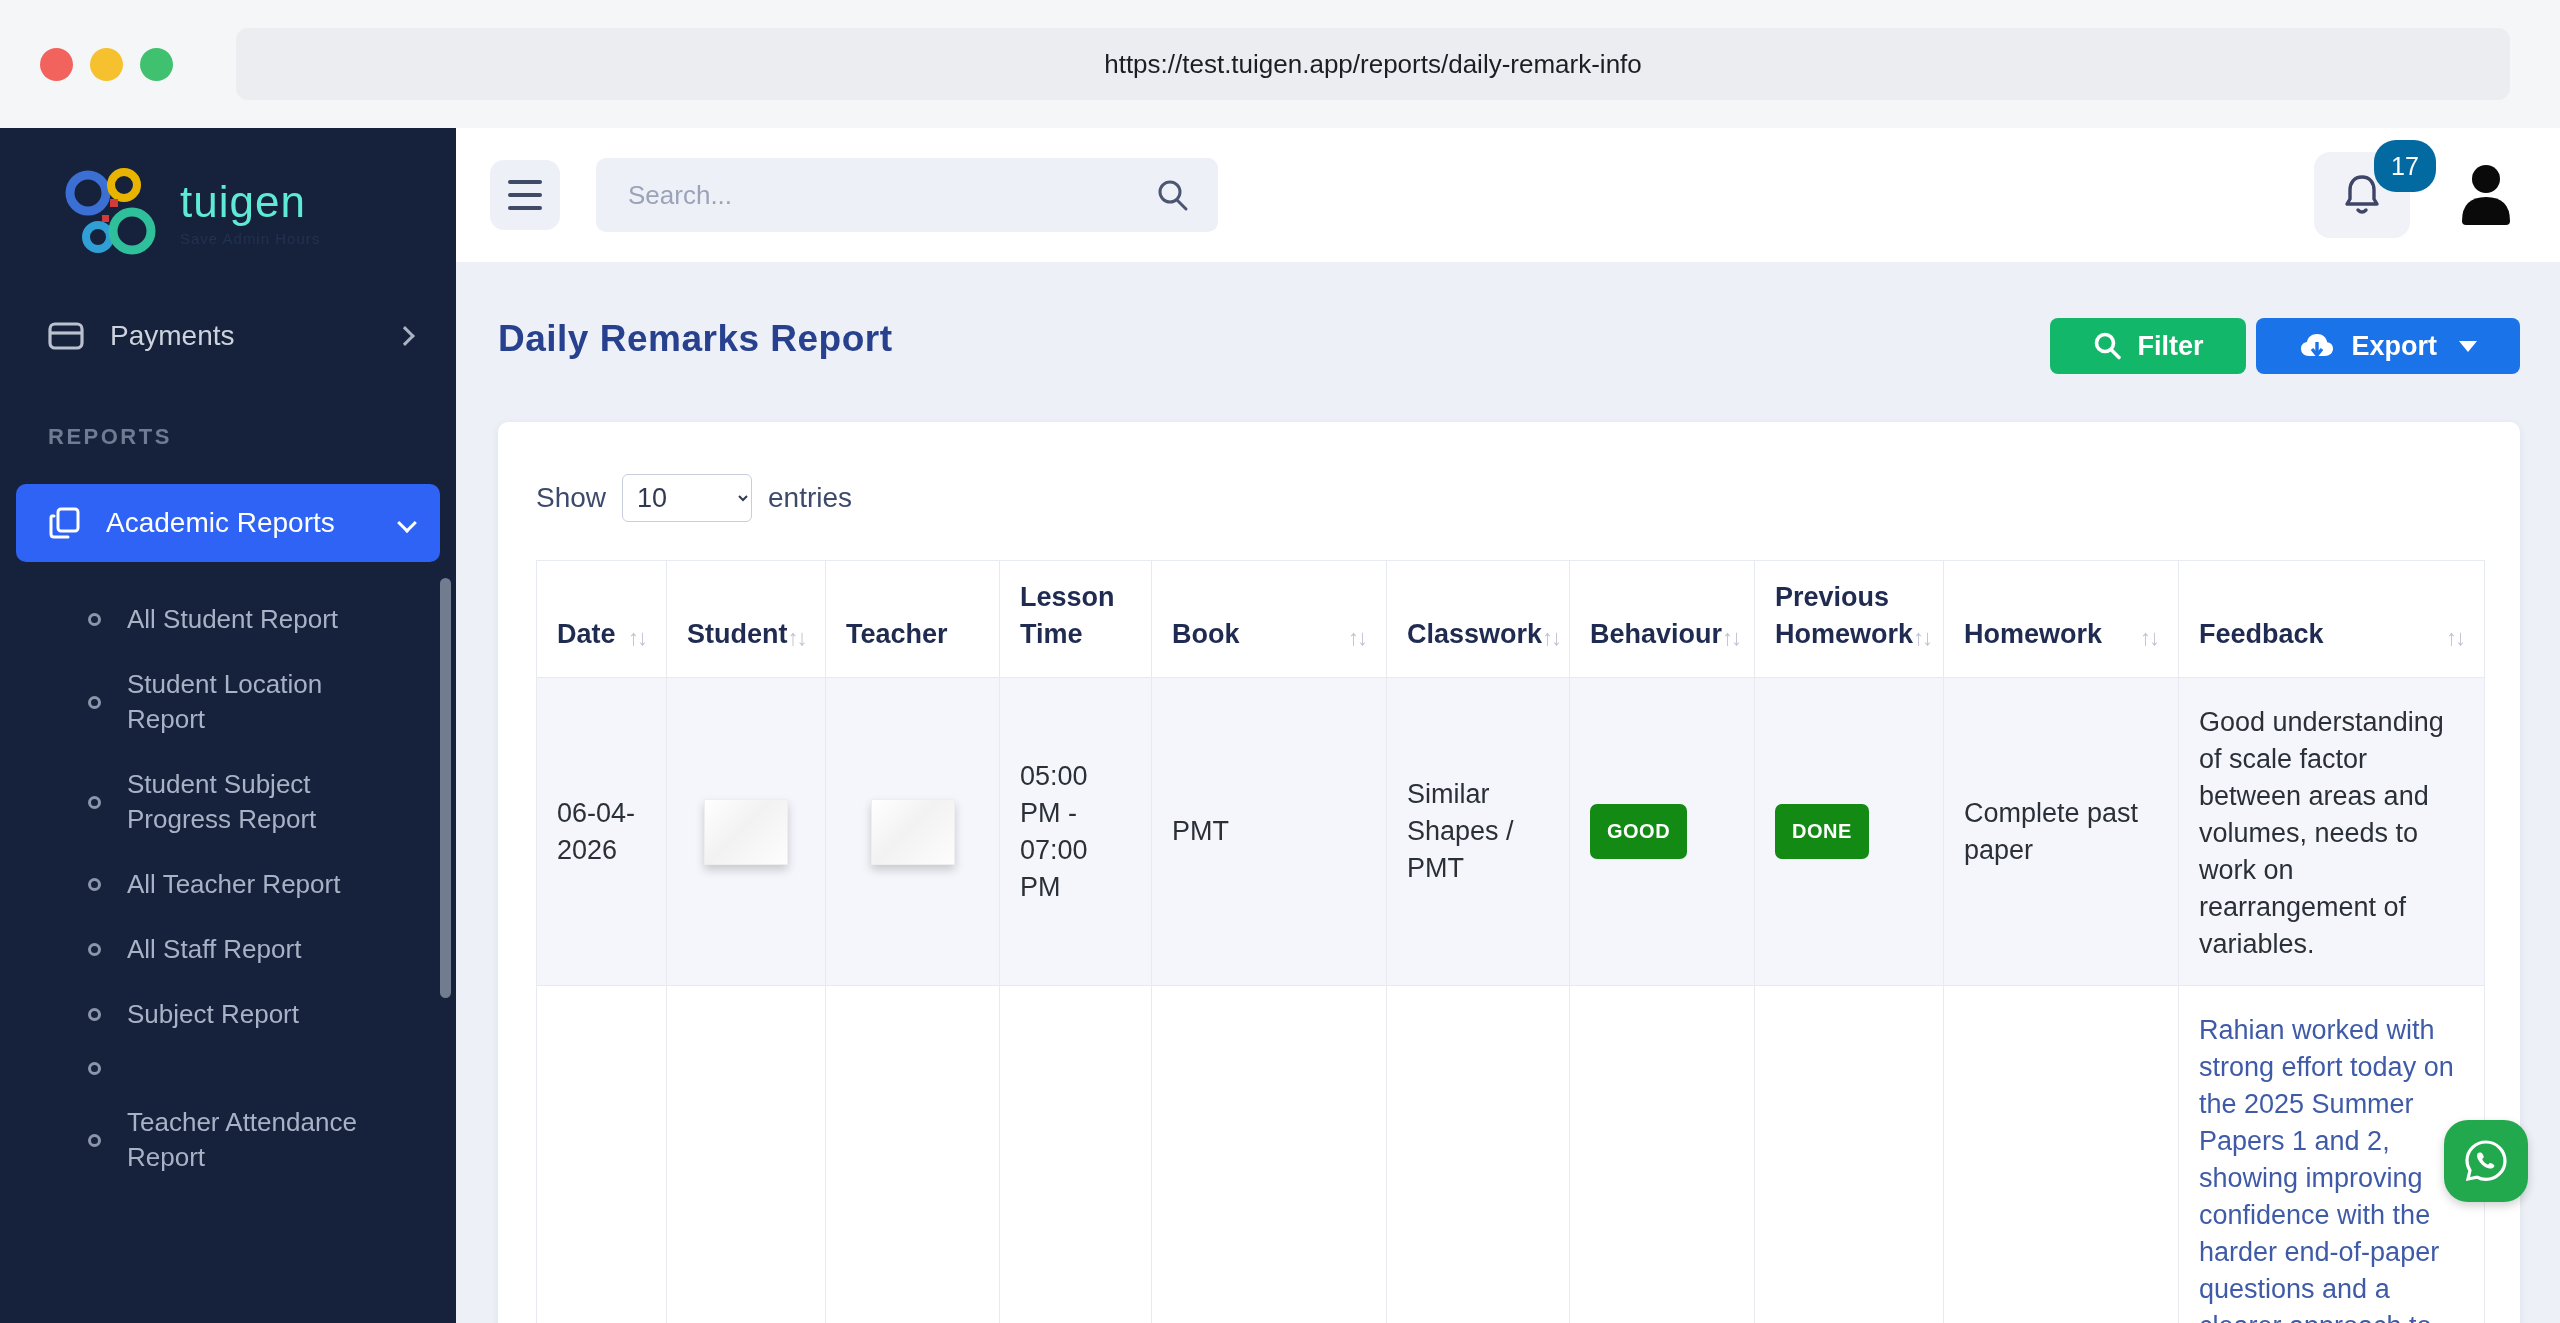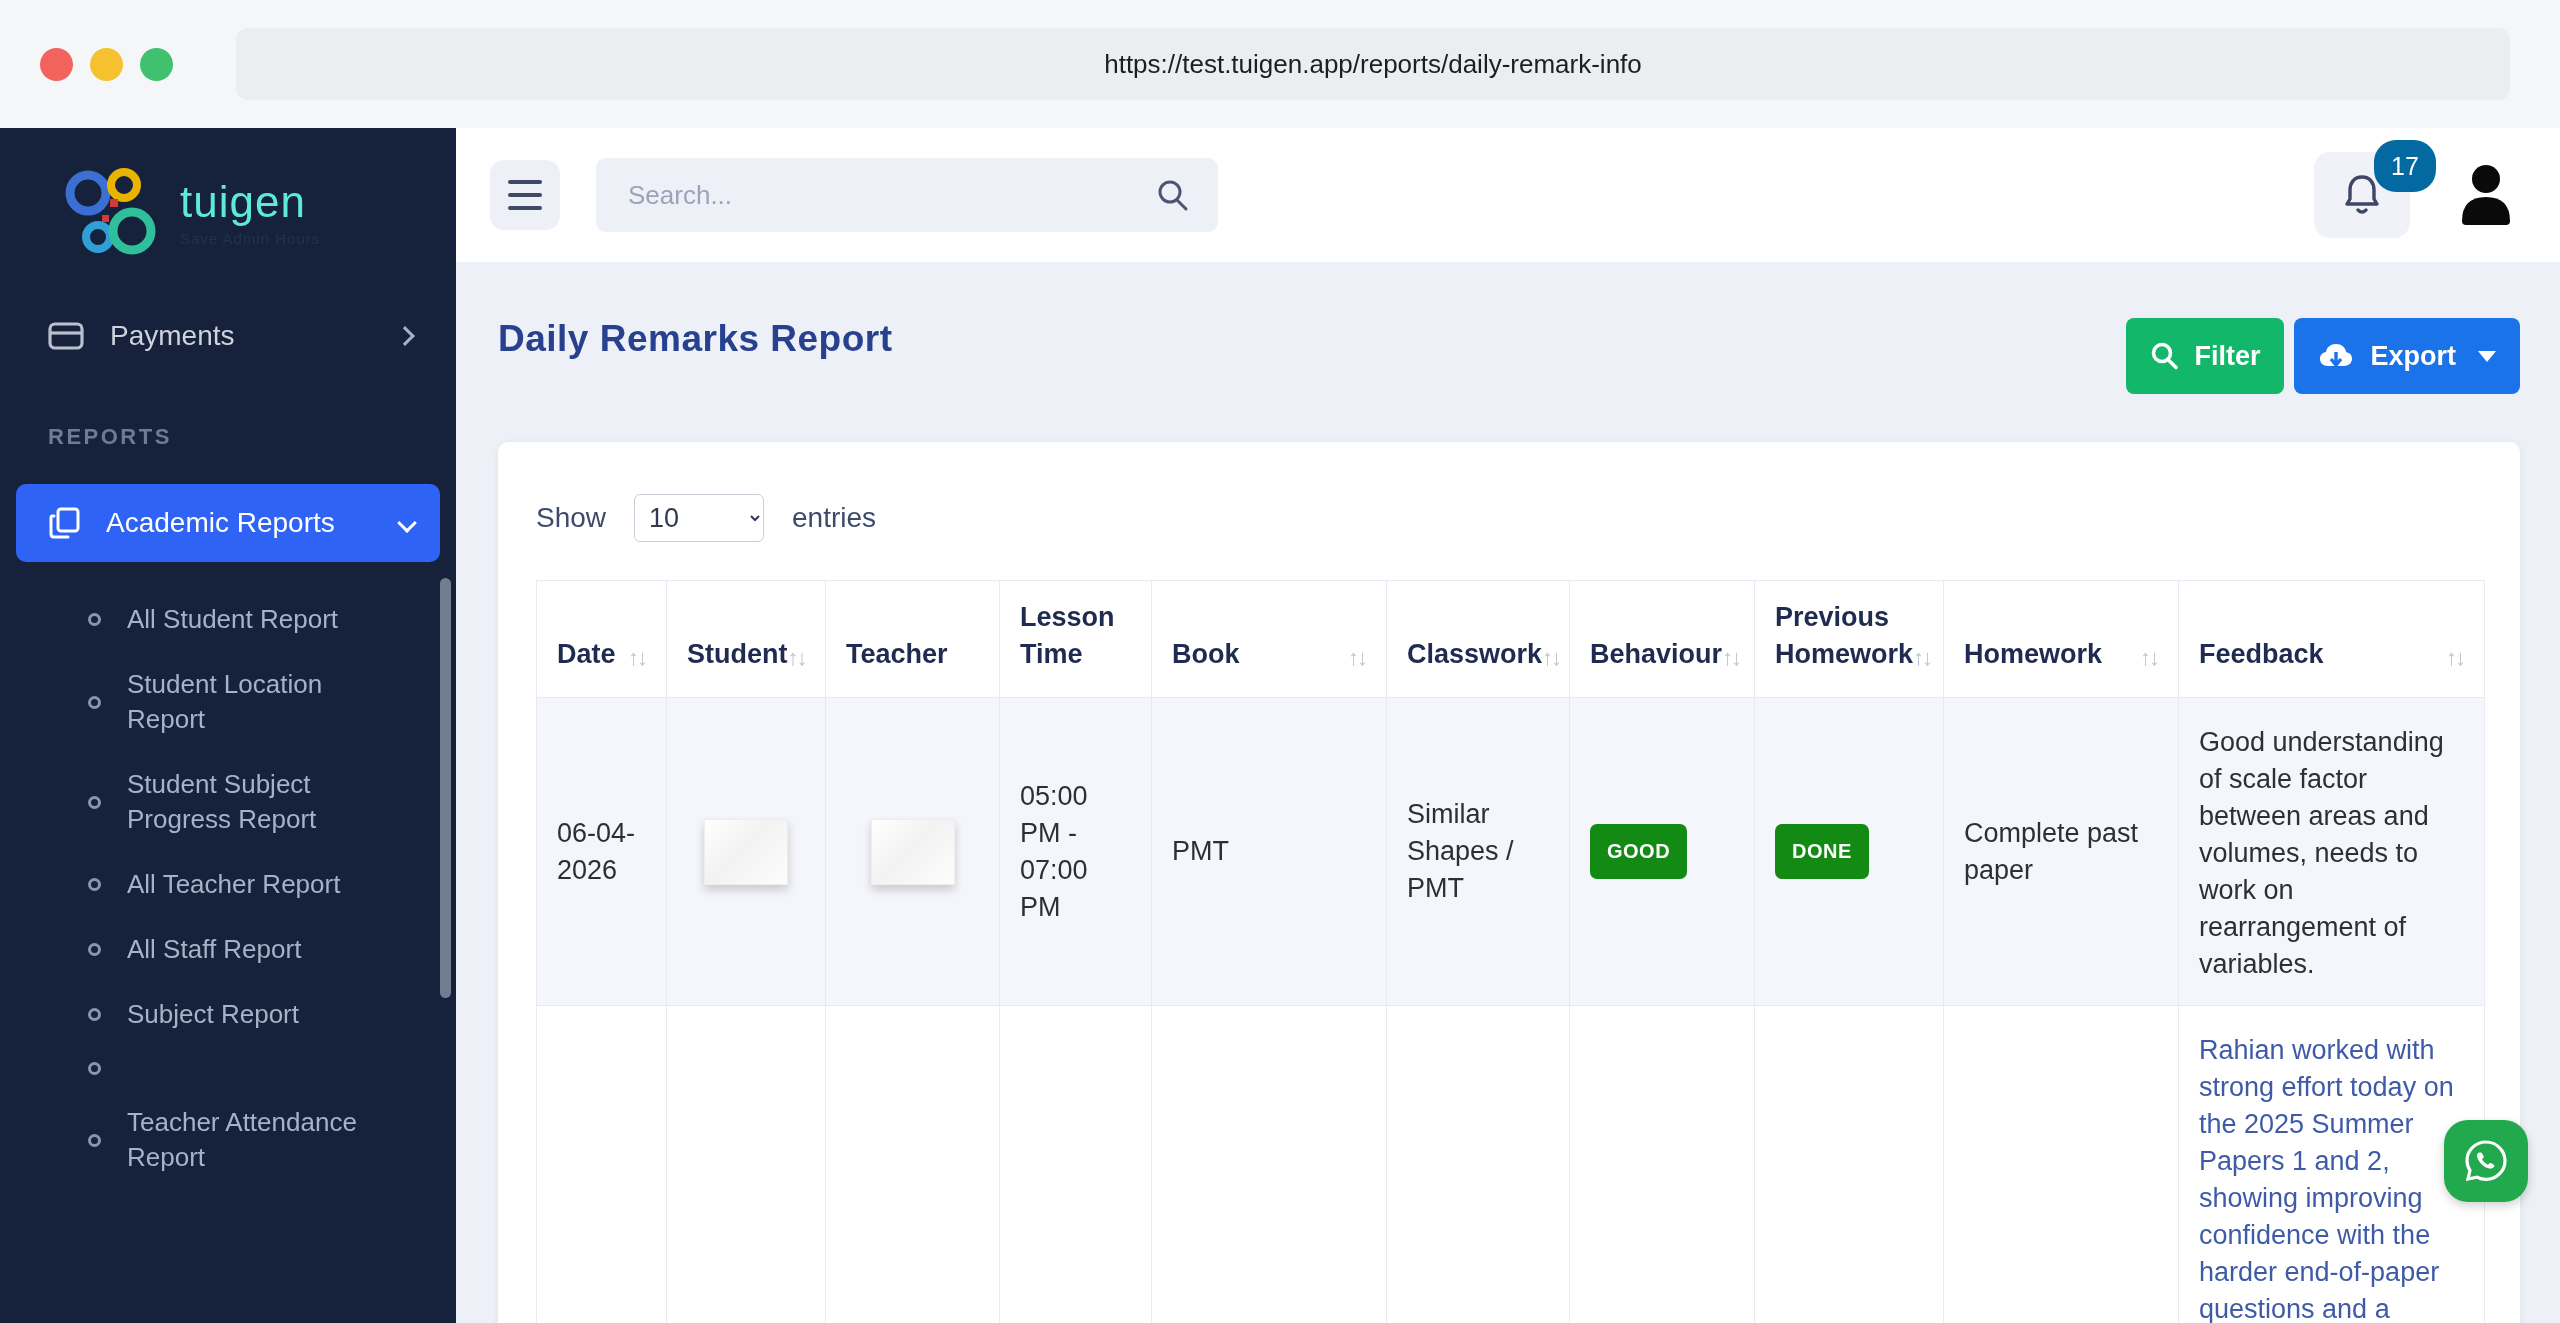--- a/index.html
+++ b/index.html
@@ -53,28 +53,28 @@
   .search-glyph { position:absolute; right:28px; top:20px; }
   .tb-spacer { flex:1; }
   .bell-tile { width:96px; height:86px; background:#f0f2f8; border-radius:16px; position:relative; display:flex; align-items:center; justify-content:center; cursor:pointer; }
   .badge { position:absolute; top:-12px; right:-26px; min-width:62px; height:52px; background:#0369a1; color:#fff; border-radius:22px; font-size:25px; font-weight:normal; display:flex; align-items:center; justify-content:center; padding:0 14px; }
   .avatar { margin-left:42px; cursor:pointer; }
 
   .content { flex:1; padding:56px 40px 0 42px; overflow:hidden; }
   .page-head { display:flex; align-items:flex-start; }
   .page-title { font-size:37px; font-weight:bold; color:#27418f; letter-spacing:0.5px; }
   .head-spacer { flex:1; }
-  .btn { height:76px; border:none; border-radius:8px; display:flex; align-items:center; color:#fff; font-size:27px; font-weight:bold; padding:0 24px; cursor:pointer; font-family:"Liberation Sans", sans-serif; }
+  .btn { height:56px; border:none; border-radius:8px; display:flex; align-items:center; color:#fff; font-size:27px; font-weight:bold; padding:0 43px; cursor:pointer; font-family:"Liberation Sans", sans-serif; }
   .btn-filter { background:#12b76a; gap:14px; }
   .btn-export { background:#1a73e8; gap:16px; margin-left:10px; }
   .caret { width:0; height:0; border-left:9px solid transparent; border-right:9px solid transparent; border-top:11px solid #fff; margin-left:6px; }
 
   .card { margin-top:48px; background:#ffffff; border-radius:10px; box-shadow:0 2px 8px rgba(25,42,70,0.07); padding:52px 38px 60px 38px; }
   .controls { display:flex; align-items:center; font-size:28px; color:#3d4a6b; }
-  .page-size { margin:0 28px; width:130px; height:48px; border:1px solid #c9cedb; border-radius:6px; font-size:27px; color:#30394f; padding:0 10px; background:#fff; font-family:"Liberation Sans", sans-serif; }
+  .page-size { margin:0 16px; width:130px; height:48px; border:1px solid #c9cedb; border-radius:6px; font-size:27px; color:#30394f; padding:0 10px; background:#fff; font-family:"Liberation Sans", sans-serif; }
 
   table.report { margin-top:38px; border-collapse:collapse; table-layout:fixed; width:1948px; }
   .report th, .report td { border:1px solid #e8eaf2; border-top:none; }
   .report thead th { border-top:1px solid #e8eaf2; vertical-align:bottom; padding:18px 20px 24px 20px; height:100px; text-align:left; }
   .th-inner { display:flex; align-items:flex-end; justify-content:space-between; }
   .th-label { font-size:27px; font-weight:bold; color:#1f2b50; line-height:37px; }
   .sort { font-size:22px; color:#c2c6d2; letter-spacing:-2px; padding-bottom:2px; }
   .report td { padding:22px 20px; vertical-align:middle; font-size:27px; color:#2b3038; line-height:37px; }
   .row-odd td { background:#f5f6fb; }
   .row-even td { background:#ffffff; }

